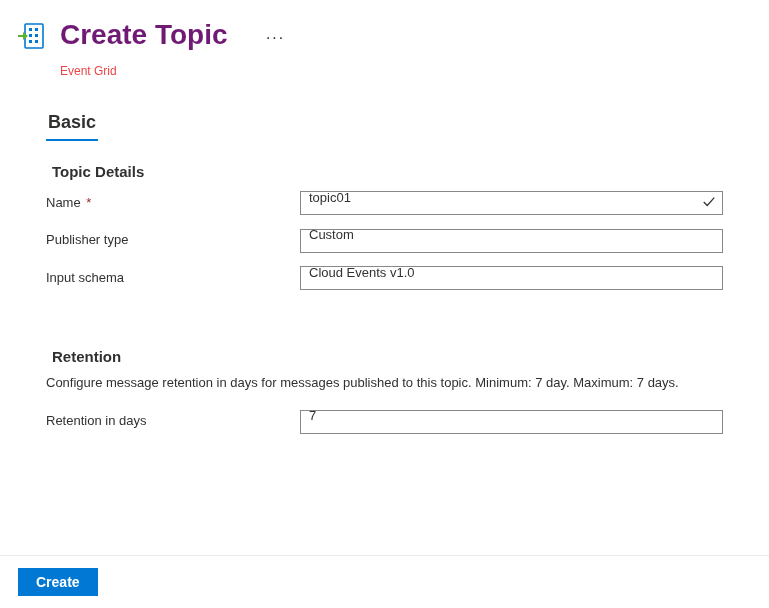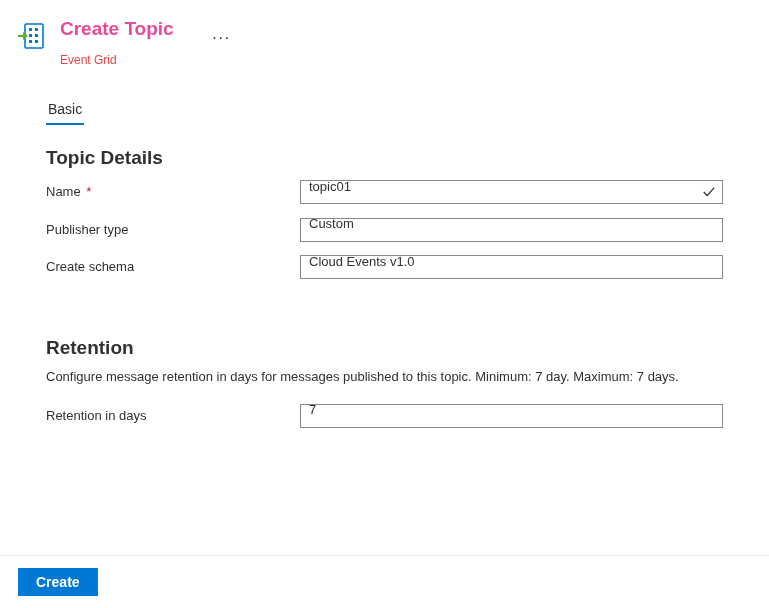--- a/index.html
+++ b/index.html
@@ -26,23 +26,23 @@
       width: 28px;
       height: 28px;
       margin-top: 4px;
       flex-shrink: 0;
     }
     .header-titles {
       display: flex;
       flex-direction: column;
     }
     .page-title {
-      font-size: 19px;
+      font-size: 28px;
       font-weight: 600;
-      color: #ec4899;
+      color: #701a75;
       line-height: 1.2;
       text-align: center;
     }
     .page-subtitle {
       font-size: 12px;
       color: #ef4444;
       margin-top: 12px;
     }
     .ellipsis-icon {
       margin-left: 24px;
@@ -56,31 +56,32 @@
     .content {
       padding: 28px 46px 0 46px;
     }
     .tabs {
       border-bottom: none;
       margin-bottom: 22px;
     }
     .tab {
       display: inline-block;
       padding: 0 2px 6px 2px;
-      font-size: 14px;
-      font-weight: 400;
+      font-size: 18px;
+      font-weight: 700;
       color: #323130;
       cursor: pointer;
       border-bottom: 2px solid #0078d4;
     }
     .section-title {
-      font-size: 19px;
+      font-size: 15px;
       font-weight: 600;
       color: #323130;
       margin-bottom: 10px;
+      margin-left: 6px;
     }
     .section-desc {
       font-size: 13px;
       color: #323130;
       margin-bottom: 18px;
     }
     .field-row {
       display: flex;
       align-items: center;
       margin-bottom: 12px;
@@ -187,21 +188,21 @@
     </div>
 
     <div class="field-row">
       <div class="field-label">Publisher type</div>
       <div class="field-input-wrapper">
         <input type="text" class="field-input" value="Custom" style="">
       </div>
     </div>
 
     <div class="field-row">
-      <div class="field-label">Create schema</div>
+      <div class="field-label">Input schema</div>
       <div class="field-input-wrapper">
         <input type="text" class="field-input" value="Cloud Events v1.0" style="">
       </div>
     </div>
   </div>
 
   <div class="section-gap"></div>
 
   <div>
     <div class="section-title">Retention</div>

